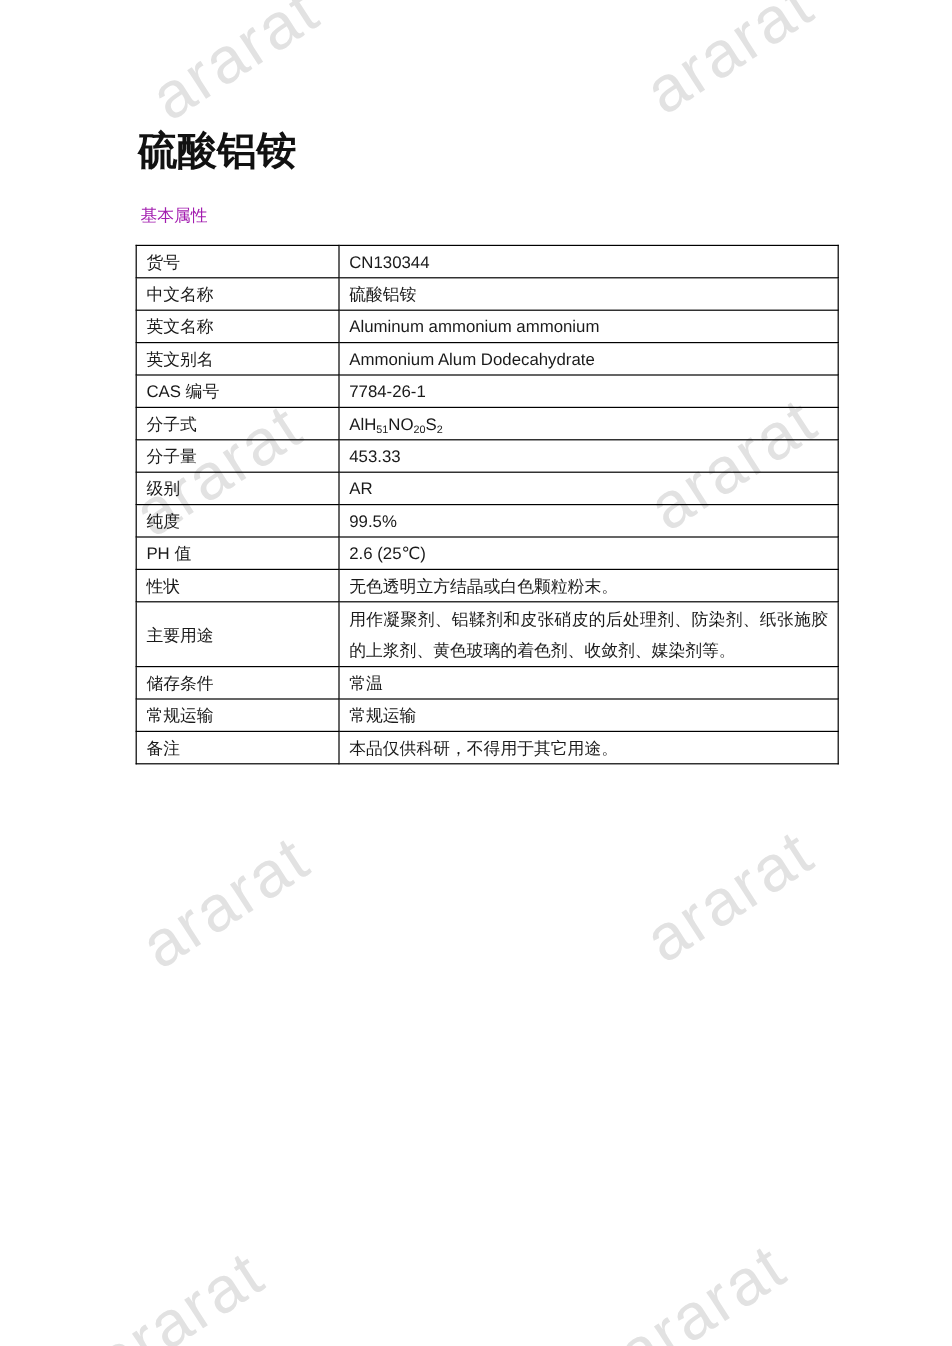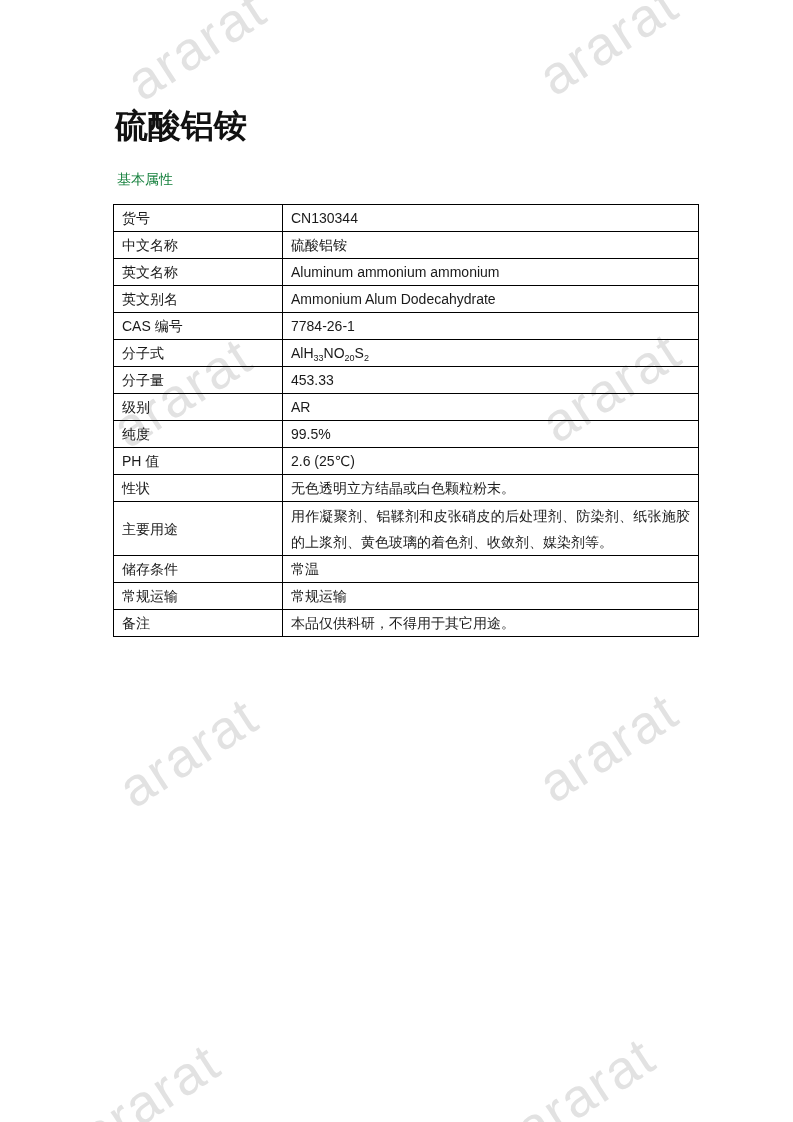--- a/index.html
+++ b/index.html
@@ -51,21 +51,21 @@
     line-height: 40px;
     font-weight: 600;
     color: #111111;
   }
   .section-heading {
     margin: 0;
     padding: 24px 0 0 117px;
     font-size: 14px;
     line-height: 18px;
     font-weight: 400;
-    color: #15803d;
+    color: #a21caf;
   }
   table.props {
     margin: 16px 0 0 113px;
     width: 567px;
     border-collapse: collapse;
     table-layout: fixed;
     background: transparent;
   }
   table.props td {
     border: 1px solid #000000;
@@ -127,21 +127,21 @@
         <tr>
           <td class="col-label">英文别名</td>
           <td class="col-value">Ammonium Alum Dodecahydrate</td>
         </tr>
         <tr>
           <td class="col-label">CAS 编号</td>
           <td class="col-value">7784-26-1</td>
         </tr>
         <tr>
           <td class="col-label">分子式</td>
-          <td class="col-value">AlH<sub>33</sub>NO<sub>20</sub>S<sub>2</sub></td>
+          <td class="col-value">AlH<sub>51</sub>NO<sub>20</sub>S<sub>2</sub></td>
         </tr>
         <tr>
           <td class="col-label">分子量</td>
           <td class="col-value">453.33</td>
         </tr>
         <tr>
           <td class="col-label">级别</td>
           <td class="col-value">AR</td>
         </tr>
         <tr>

